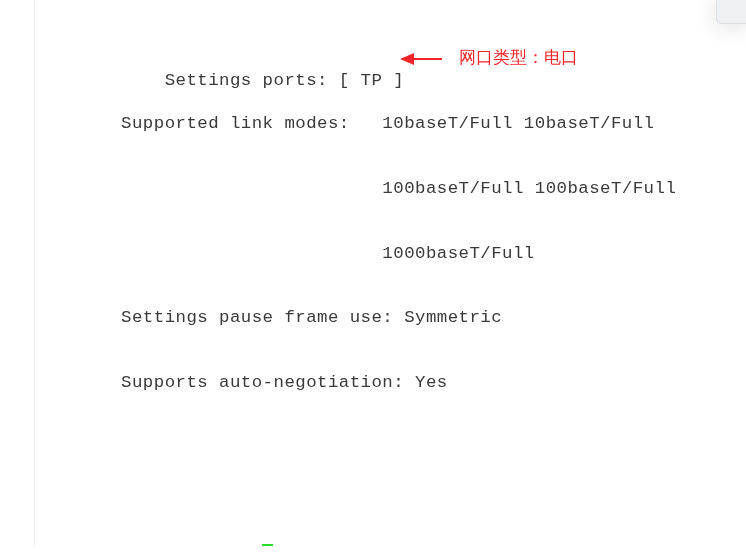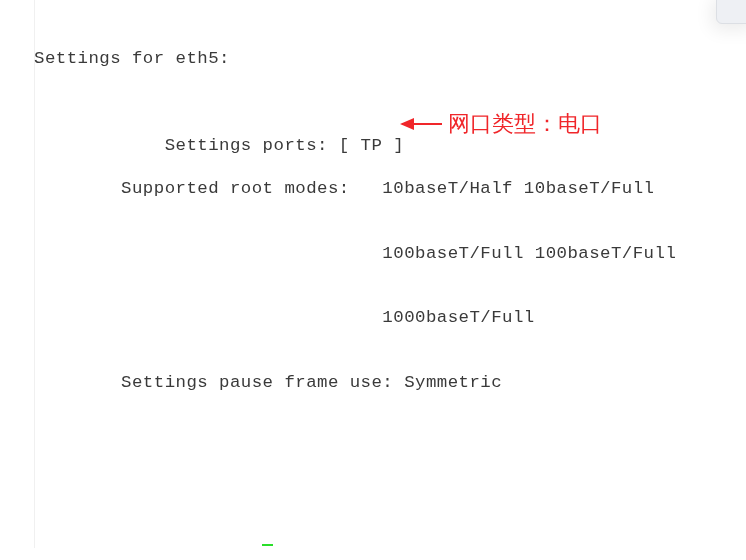--- a/index.html
+++ b/index.html
@@ -13,54 +13,54 @@
     border-left: 1px solid #f0f0f0; background: #fff;
   }
   .terminal {
     position: absolute; left: 34px; top: 5px;
     font-size: 17.4px; line-height: 21.6px; color: #3a3a3a;
     white-space: pre; letter-spacing: 0.45px;
   }
   .line { height: 21.6px; position: relative; }
   .annot {
     position: absolute; top: 0; display: flex; align-items: center; height: 21.6px;
-    color: #f0262a; font-family: Liberation Sans, sans-serif;
-    font-size: 22px; letter-spacing: 0; white-space: nowrap;
+    color: #f0262a; font-family: Liberation Mono, monospace;
+    font-size: 17px; letter-spacing: 0; white-space: nowrap; gap: 11px;
   }
   .arrow { display: inline-block; position: relative; height: 2px; background: #f0262a; margin-right: 6px; }
   .arrow::before {
     content: ""; position: absolute; left: -2px; top: -5px;
     border-right: 14px solid #f0262a; border-top: 6px solid transparent; border-bottom: 6px solid transparent;
   }
   .cursor { position: absolute; left: 262px; top: 544px; width: 11px; height: 2px; background: #2adf2a; }
   .corner-widget {
     position: absolute; left: 716px; top: -8px; width: 40px; height: 30px;
     background: #eef0f4; border-radius: 6px; border: 1px solid #dcdfe4;
     box-shadow: -4px 6px 18px rgba(0,0,0,0.08);
   }
 </style>
 </head>
 <body>
 
 <div class="frame"></div>
 <div class="corner-widget"></div>
 
 <div class="terminal">
-  <div class="line">Settings for eth5:</div>
   <div class="line">
     <span>        Settings ports: [ TP ]</span>
     <span class="annot" style="left:368px">
       <span class="arrow" style="width:40px"></span>
       <span>网口类型：电口</span>
     </span>
   </div>
-  <div class="line">        Supported root modes:   10baseT/Half 10baseT/Full</div>
+  <div class="line">        Supported link modes:   10baseT/Full 10baseT/Full</div>
   <div class="line">                                100baseT/Full 100baseT/Full</div>
   <div class="line">                                1000baseT/Full</div>
   <div class="line">        Settings pause frame use: Symmetric</div>
+  <div class="line">        Supports auto-negotiation: Yes</div>
   
   
   
   
   
   
   
   
   
   

